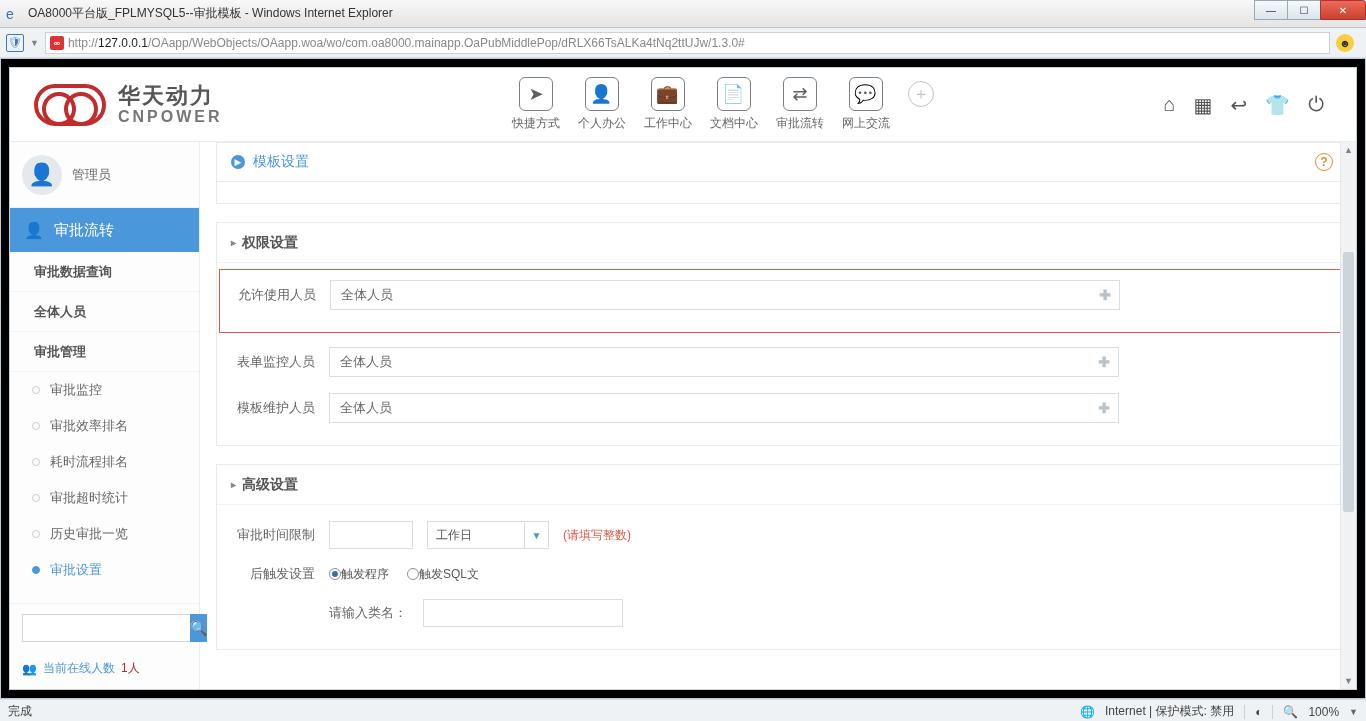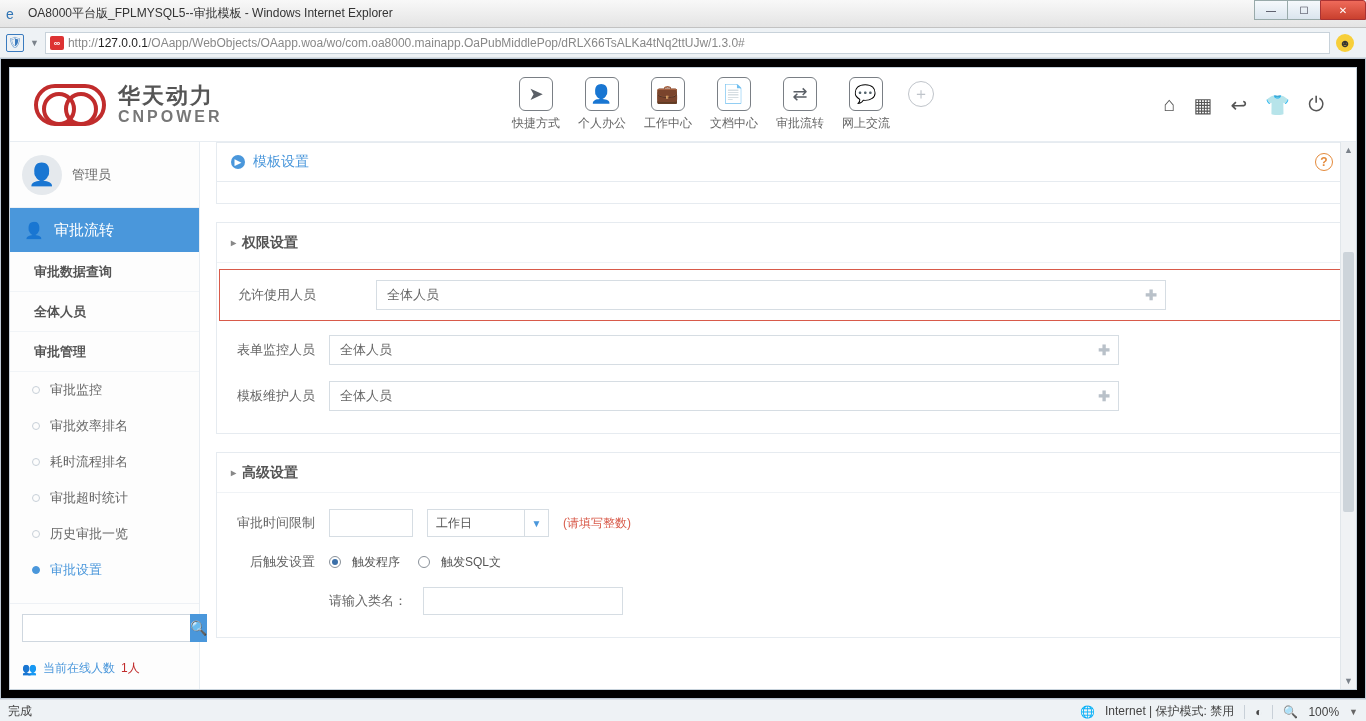--- a/index.html
+++ b/index.html
@@ -89,21 +89,21 @@
 .form-row:last-child { margin-bottom:0; }
 .fl { width:84px; text-align:right; color:#666; font-size:13px; margin-right:14px;}
 .picker { flex:1; max-width:790px; height:30px; border:1px solid #d6dde3; background:#fff; display:flex; align-items:center; padding:0 10px; color:#666; font-size:13px; position:relative;}
 .picker .plus { position:absolute; right:8px; color:#b9c1c9; font-size:14px; font-weight:bold;}
 .hl-row { border:1px solid #d85a4a; padding:10px 12px; margin:-10px -12px 14px; }
 
 .inline-input { width:84px; height:28px; border:1px solid #d6dde3; margin-right:14px; padding:0 6px;}
 .select { width:122px; height:28px; border:1px solid #d6dde3; display:flex; align-items:center; padding:0 8px; color:#555; position:relative; background:#fff; margin-right:14px;}
 .select .dd { position:absolute; right:0; top:0; width:24px; height:100%; border-left:1px solid #d6dde3; display:flex;align-items:center;justify-content:center;color:#4a97db; font-size:10px;}
 .hint { color:#d85a4a; font-size:12px;}
-.radio { display:inline-flex; align-items:center; gap:11px; margin-right:18px; color:#555;}
+.radio { display:inline-flex; align-items:center; gap:0; margin-right:18px; color:#555;}
 .radio .dot { width:12px;height:12px;border:1px solid #8a9199;border-radius:50%;display:inline-flex;align-items:center;justify-content:center;}
 .radio.checked .dot::after { content:"";width:6px;height:6px;background:#3b6fa8;border-radius:50%;}
 .sub-row { display:flex; align-items:center; margin-top:4px; margin-left:98px;}
 .sub-row .sublabel { font-size:13px; color:#666; margin-right:16px;}
 .sub-row input { width:200px; height:28px; border:1px solid #d6dde3; padding:0 6px;}
 
 .vscroll { position:absolute; right:0; top:0; bottom:0; width:16px; background:#f0f2f4; border-left:1px solid #e1e6ea;}
 .vscroll .thumb { position:absolute; left:2px; right:2px; top:110px; height:260px; background:#cdd4da; border-radius:2px;}
 .vscroll .arrow { position:absolute; left:0; right:0; height:16px; display:flex;align-items:center;justify-content:center;color:#7b828a;font-size:9px;}
 .vscroll .arrow.up { top:0; }
@@ -228,21 +228,21 @@
           </div>
           <div class="panel-strip"></div>
 
           <div class="section">
             <div class="section-head">
               <span class="caret">▸</span>
               <span>权限设置</span>
             </div>
             <div class="section-body">
               <div class="hl-row">
-                <div class="form-row" style="margin-bottom:0;gap:46px;">
+                <div class="form-row" style="margin-bottom:12px;">
                   <div class="fl">允许使用人员</div>
                   <div class="picker">
                     <span>全体人员</span>
                     <span class="plus">✚</span>
                   </div>
                 </div>
               </div>
               <div class="form-row">
                 <div class="fl">表单监控人员</div>
                 <div class="picker">

